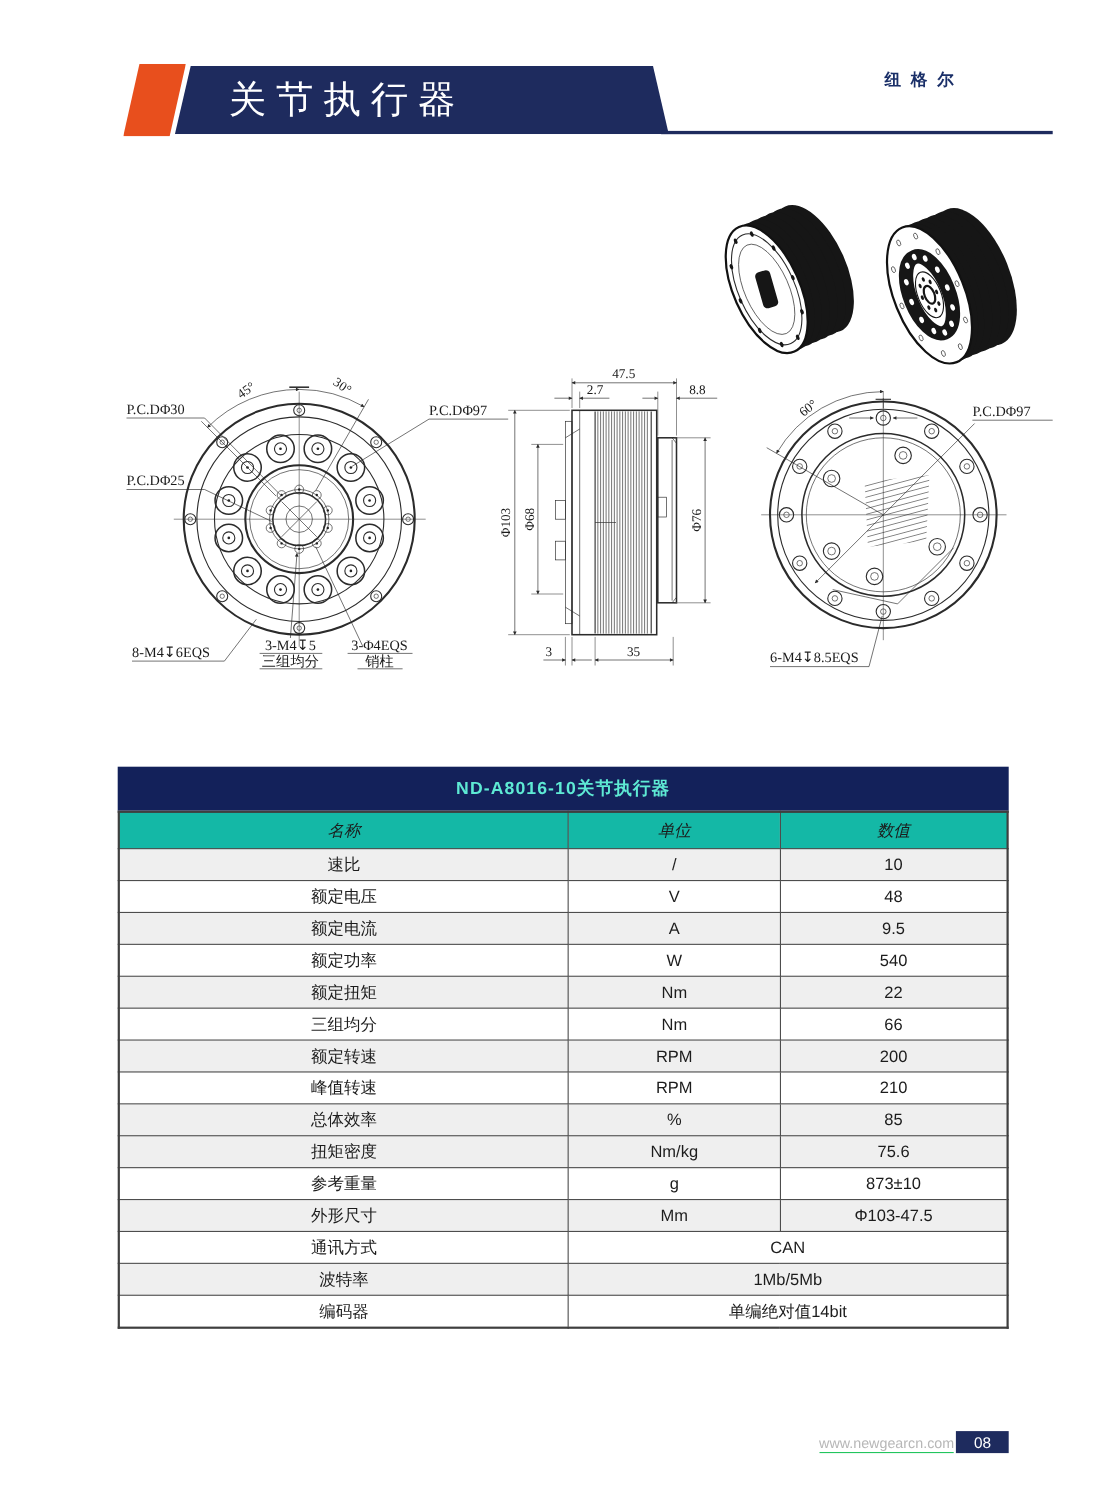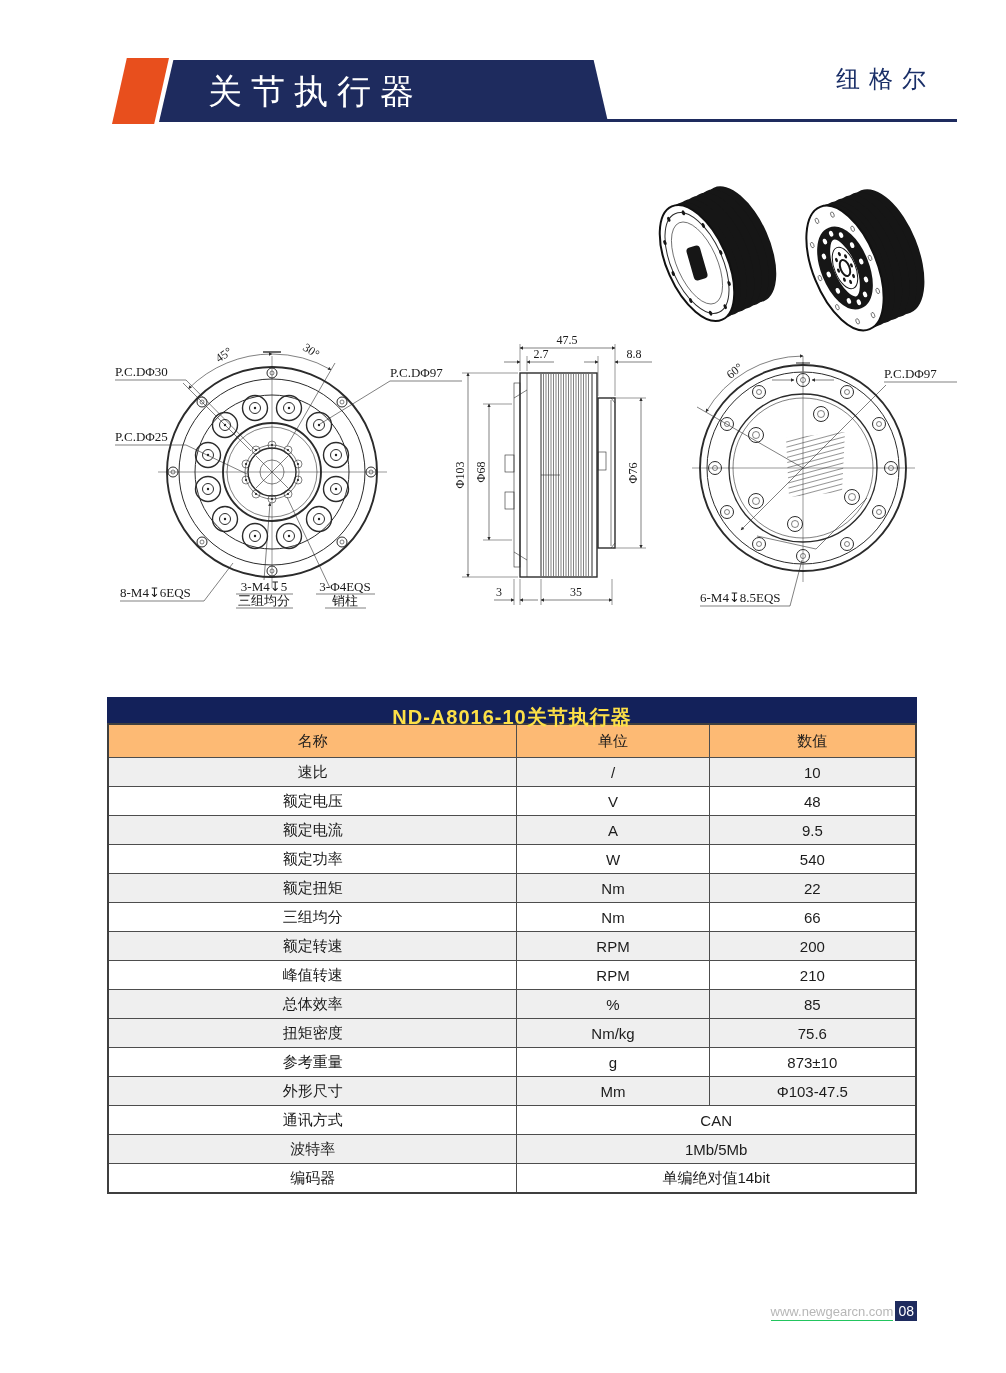--- a/index.html
+++ b/index.html
@@ -9,51 +9,51 @@
   
   .accent{position:absolute;left:112px;top:58px;width:57px;height:66px;background:#e84f1d;
           clip-path:polygon(26% 0,100% 0,74% 100%,0 100%);}
   .banner{position:absolute;left:159px;top:60px;width:449px;height:62px;background:#1e2b5e;
           clip-path:polygon(3.2% 0,96.8% 0,100% 100%,0 100%);}
   .banner h1{margin:0;padding-left:49px;line-height:62px;font-size:34px;font-weight:500;
              color:#fff;letter-spacing:9px;}
   .banner-line{position:absolute;left:601px;top:119px;width:356px;height:3px;background:#1e2b5e;}
   .logo{position:absolute;left:745px;top:62px;width:190px;text-align:center;color:#1a2f68;}
   .logo-en{font-size:27px;font-weight:bold;letter-spacing:5px;}
-  .logo-cn{font-size:24px;font-weight:normal;letter-spacing:9px;margin-top:1px;text-align:right;}
+  .logo-cn{font-size:15px;font-weight:bold;letter-spacing:9px;margin-top:1px;}
 
   
   svg.draw{position:absolute;left:0;top:0;width:1006px;height:1373px;}
   .ln{stroke:#2b2b2b;stroke-width:1;fill:none;}
   .thick{stroke-width:1.9;}
   .med{stroke-width:1.4;}
   .thin{stroke-width:0.6;}
   .cl{stroke:#555;stroke-width:0.6;fill:none;}
   .dark{fill:#161616;stroke:none;}
   text.dlab{font-family:"Liberation Serif",serif;font-size:13px;fill:#1a1a1a;}
   text.ddim{font-family:"Liberation Serif",serif;font-size:12px;fill:#1a1a1a;}
 
   
   .spec{position:absolute;left:107px;top:697px;width:810px;}
-  .spec-title{height:26px;line-height:41px;background:#13215a;color:#fde047;text-align:center;
-              font-size:20px;font-weight:600;letter-spacing:1px;}
+  .spec-title{height:40px;line-height:41px;background:#13215a;color:#5eead4;text-align:center;
+              font-size:16px;font-weight:600;letter-spacing:1px;}
   table.spec-tbl{width:100%;border-collapse:collapse;table-layout:fixed;}
   table.spec-tbl th,table.spec-tbl td{border:1.4px solid #4d4d4d;text-align:center;
               font-size:15px;color:#1c1c1c;font-weight:400;padding:0;}
-  table.spec-tbl th{height:32px;background:#fdba74;}
+  table.spec-tbl th{height:32px;background:#14b8a6;font-style:italic;}
   table.spec-tbl td{height:28px;}
   table.spec-tbl{border:2px solid #3f3f3f;}
   tr.alt td{background:#efefef;}
   col.c1{width:50.6%;} col.c2{width:23.8%;} col.c3{width:25.6%;}
 
   
   .footer{position:absolute;left:560px;top:1301px;width:357px;text-align:right;}
   .site{font-size:13px;color:#b7b7b7;border-bottom:1px solid #22c55e;padding-bottom:1px;
         vertical-align:middle;}
-  .pagenum{display:inline-block;margin-left:2px;min-width:14px;padding:2px 3px;background:#1e2b5e;
+  .pagenum{display:inline-block;margin-left:2px;min-width:14px;padding:2px 16px;background:#1e2b5e;
         color:#fff;font-size:14px;text-align:center;vertical-align:middle;}
 </style>
 </head>
 <body>
 
 <div class="page">
 
   <div class="accent"></div>
   <div class="banner">
     <h1>关节执行器</h1>

